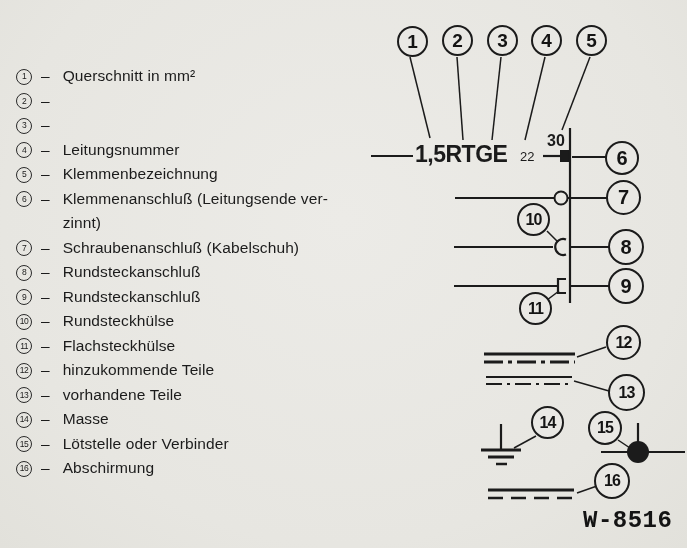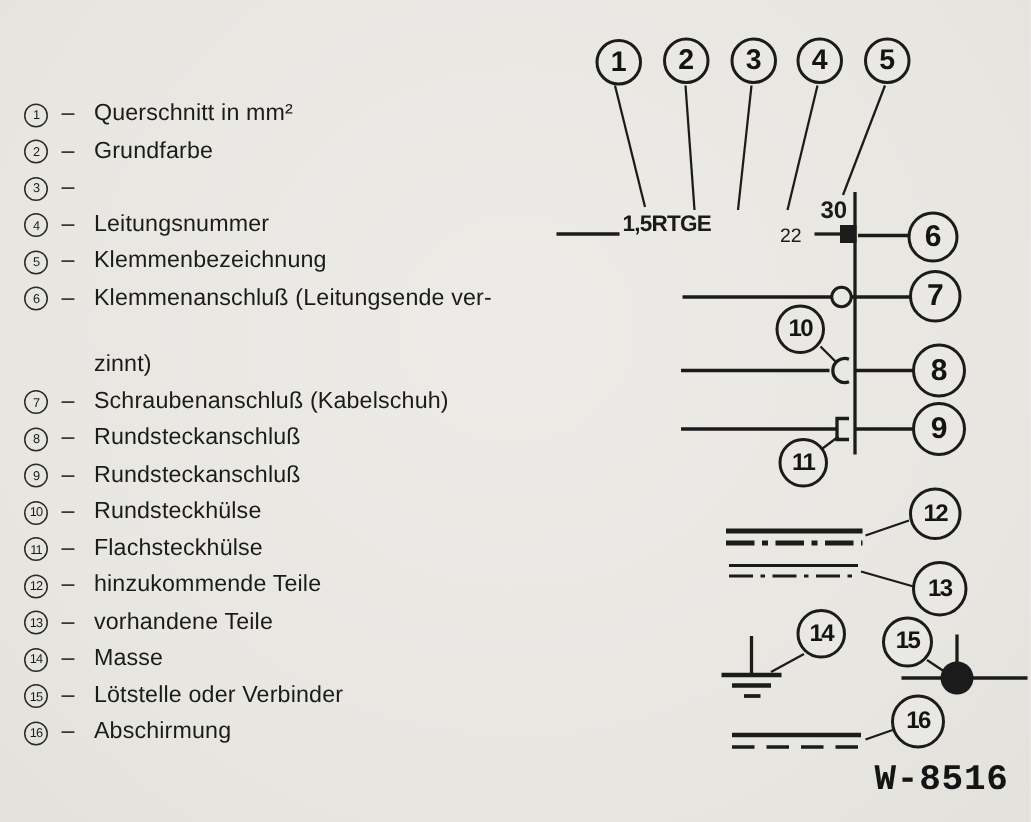--- a/index.html
+++ b/index.html
@@ -16,39 +16,39 @@
   .legend{position:absolute;left:16px;top:64px;width:352px;}
   .lrow{display:flex;align-items:flex-start;min-height:24.5px;}
   .lnum{
     flex:0 0 auto;width:14px;height:14px;margin-top:4.5px;margin-right:9px;
     border:1.3px solid #2a2a2a;border-radius:50%;
     display:inline-flex;align-items:center;justify-content:center;
     font-size:8.5px;letter-spacing:-0.6px;line-height:1;color:#1b1b1b;
   }
   .ldash{flex:0 0 auto;margin-right:13px;line-height:24.5px;font-size:15.5px;}
   .ltext{flex:1 1 auto;line-height:24.5px;font-size:15.5px;letter-spacing:0.1px;}
-  .ltext .l2{display:block;margin-top:20px;}
+  .ltext .l2{display:block;}
   
   .diagram-svg{position:absolute;left:0;top:0;width:687px;height:548px;}
   .callout{
     position:absolute;border:2.3px solid #1b1b1b;border-radius:50%;
     background:#e9e8e4;box-sizing:border-box;
     display:flex;align-items:center;justify-content:center;
     font-weight:bold;color:#141414;
   }
   .d31{width:31px;height:31px;font-size:19px;}
   .d34{width:34px;height:34px;font-size:20px;}
   .d35{width:35px;height:35px;font-size:20px;}
   .d36{width:36px;height:36px;font-size:20px;}
   .d33{width:33px;height:33px;font-size:20px;}
   .d37{width:37px;height:37px;font-size:20px;}
   .two{font-size:16px;letter-spacing:-1px;}
   .wire-label{
     position:absolute;left:415px;top:141px;
-    font-weight:bold;font-size:15px;letter-spacing:-0.5px;white-space:nowrap;
+    font-weight:bold;font-size:23px;letter-spacing:-0.5px;white-space:nowrap;
   }
   .wire-number{
     position:absolute;left:520px;top:149px;
     font-weight:normal;font-size:13px;letter-spacing:0;
   }
   .terminal-label{
     position:absolute;left:547px;top:132px;
     font-weight:bold;font-size:16px;
   }
   .drawing-number{
@@ -64,21 +64,20 @@
 
   <div class="legend">
     <div class="lrow">
       <span class="lnum">1</span>
       <span class="ldash">–</span>
       <span class="ltext"><span>Querschnitt in mm²</span></span>
     </div>
     <div class="lrow">
       <span class="lnum">2</span>
       <span class="ldash">–</span>
-      <span class="ltext"><span>Grundfarbe</span></span>
     </div>
     <div class="lrow">
       <span class="lnum">3</span>
       <span class="ldash">–</span>
     </div>
     <div class="lrow">
       <span class="lnum">4</span>
       <span class="ldash">–</span>
       <span class="ltext"><span>Leitungsnummer</span></span>
     </div>

